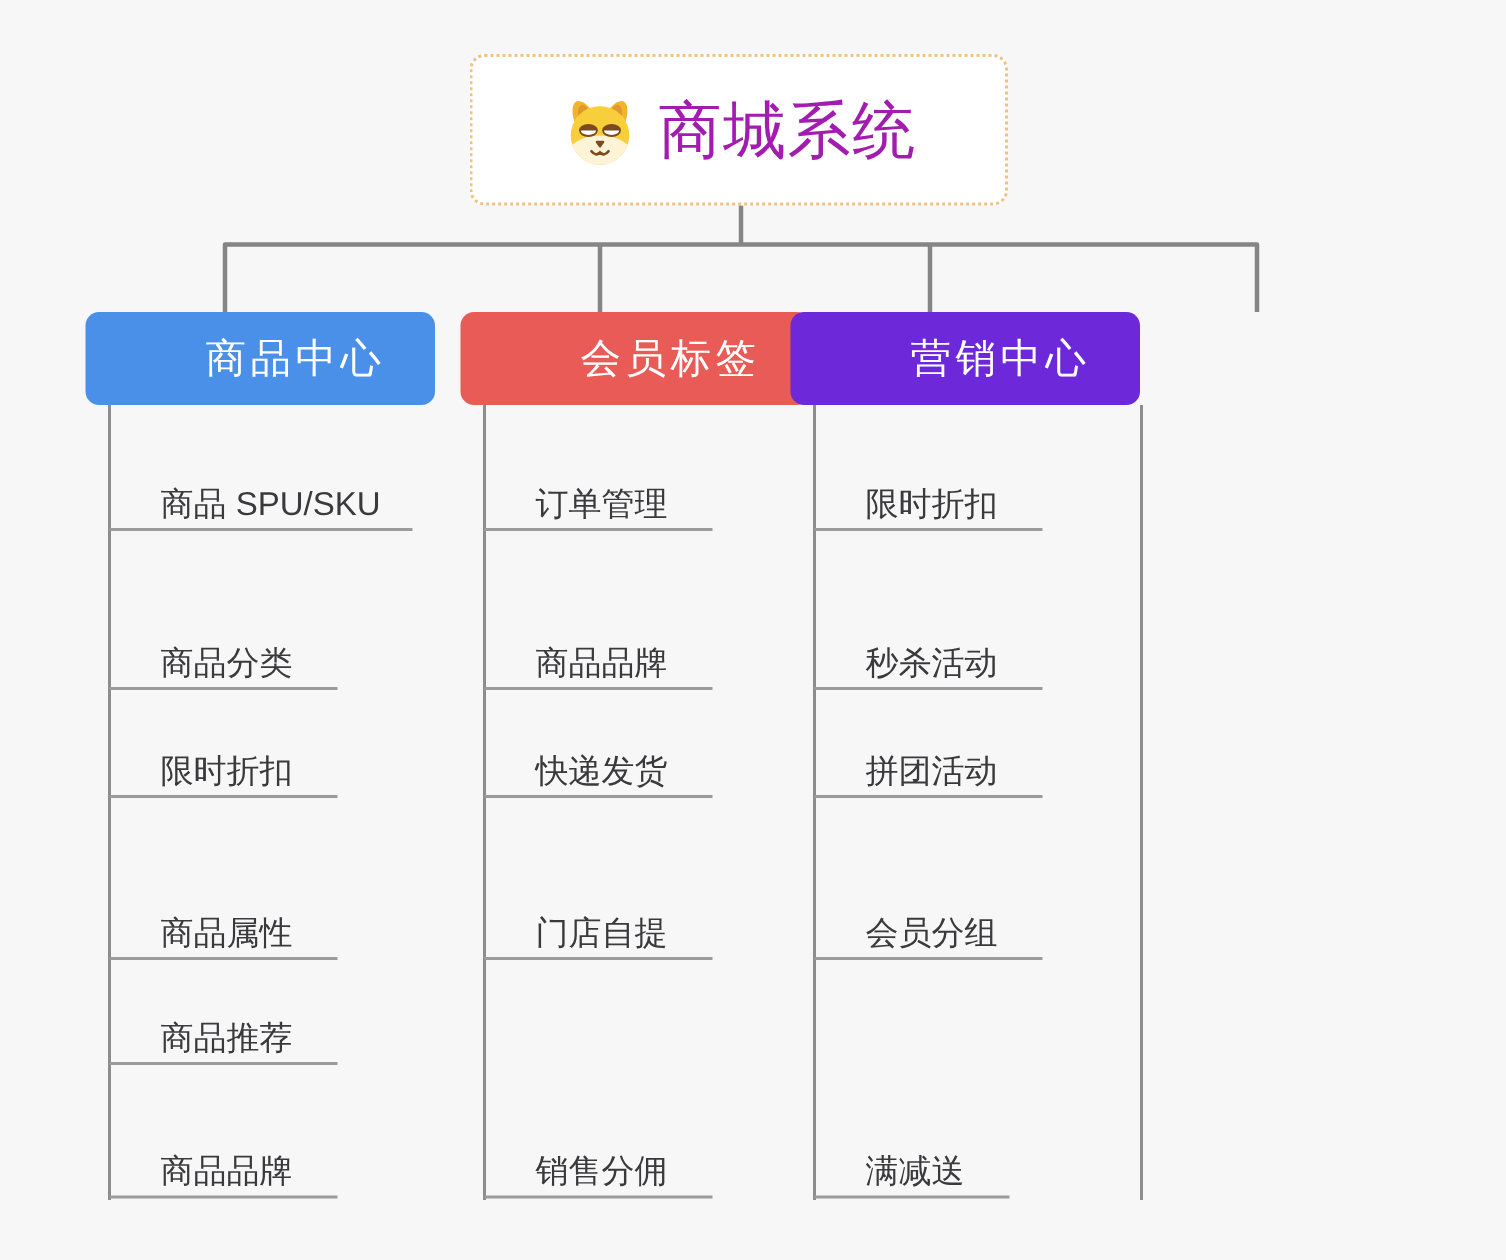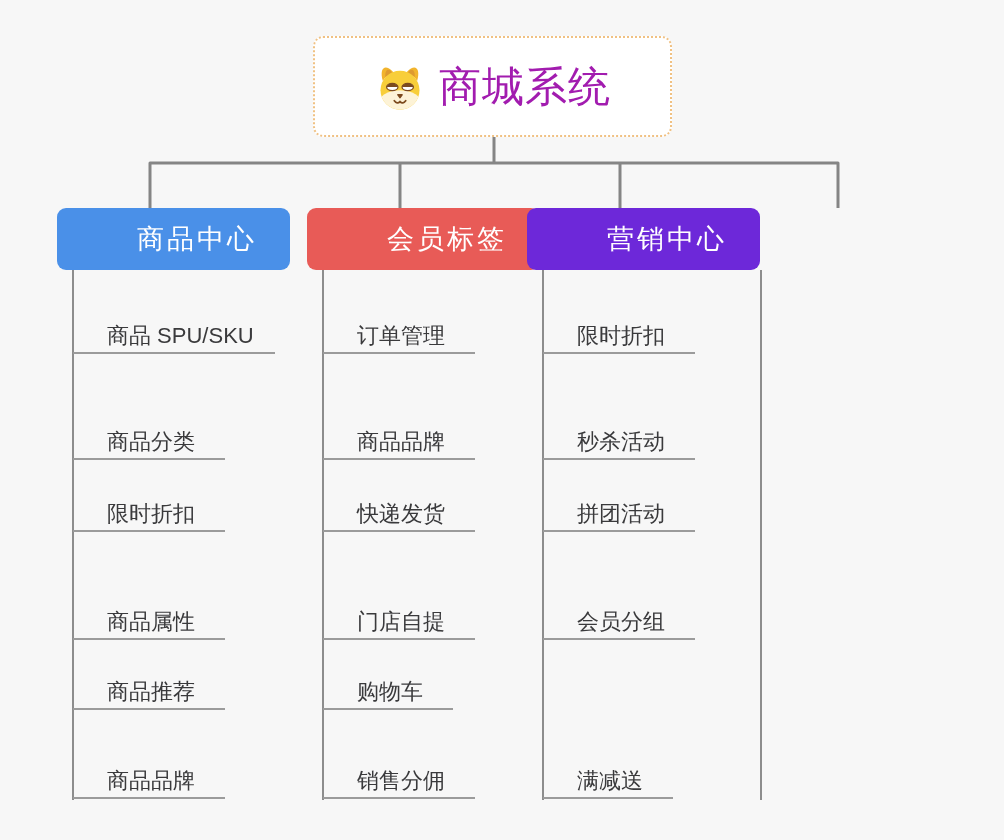--- a/index.html
+++ b/index.html
@@ -99,21 +99,20 @@
     <div class="item r4">商品推荐</div>
     <div class="item r5">商品品牌</div>
   </div>
 
   <div class="branch b1">
     <div class="hdr" style="background: rgb(232, 91, 87);">会员标签</div>
     <div class="item r0">订单管理</div>
     <div class="item r1">商品品牌</div>
     <div class="item r2">快递发货</div>
     <div class="item r3">门店自提</div>
-    <div class="item r4 w130">购物车</div>
     <div class="item r5">销售分佣</div>
   </div>
 
   <div class="branch b2">
     <div class="hdr" style="background: #6d28d9;">营销中心</div>
     <div class="item r0">限时折扣</div>
     <div class="item r1">秒杀活动</div>
     <div class="item r2">拼团活动</div>
     <div class="item r3">会员分组</div>
     <div class="item r5 w130">满减送</div>

